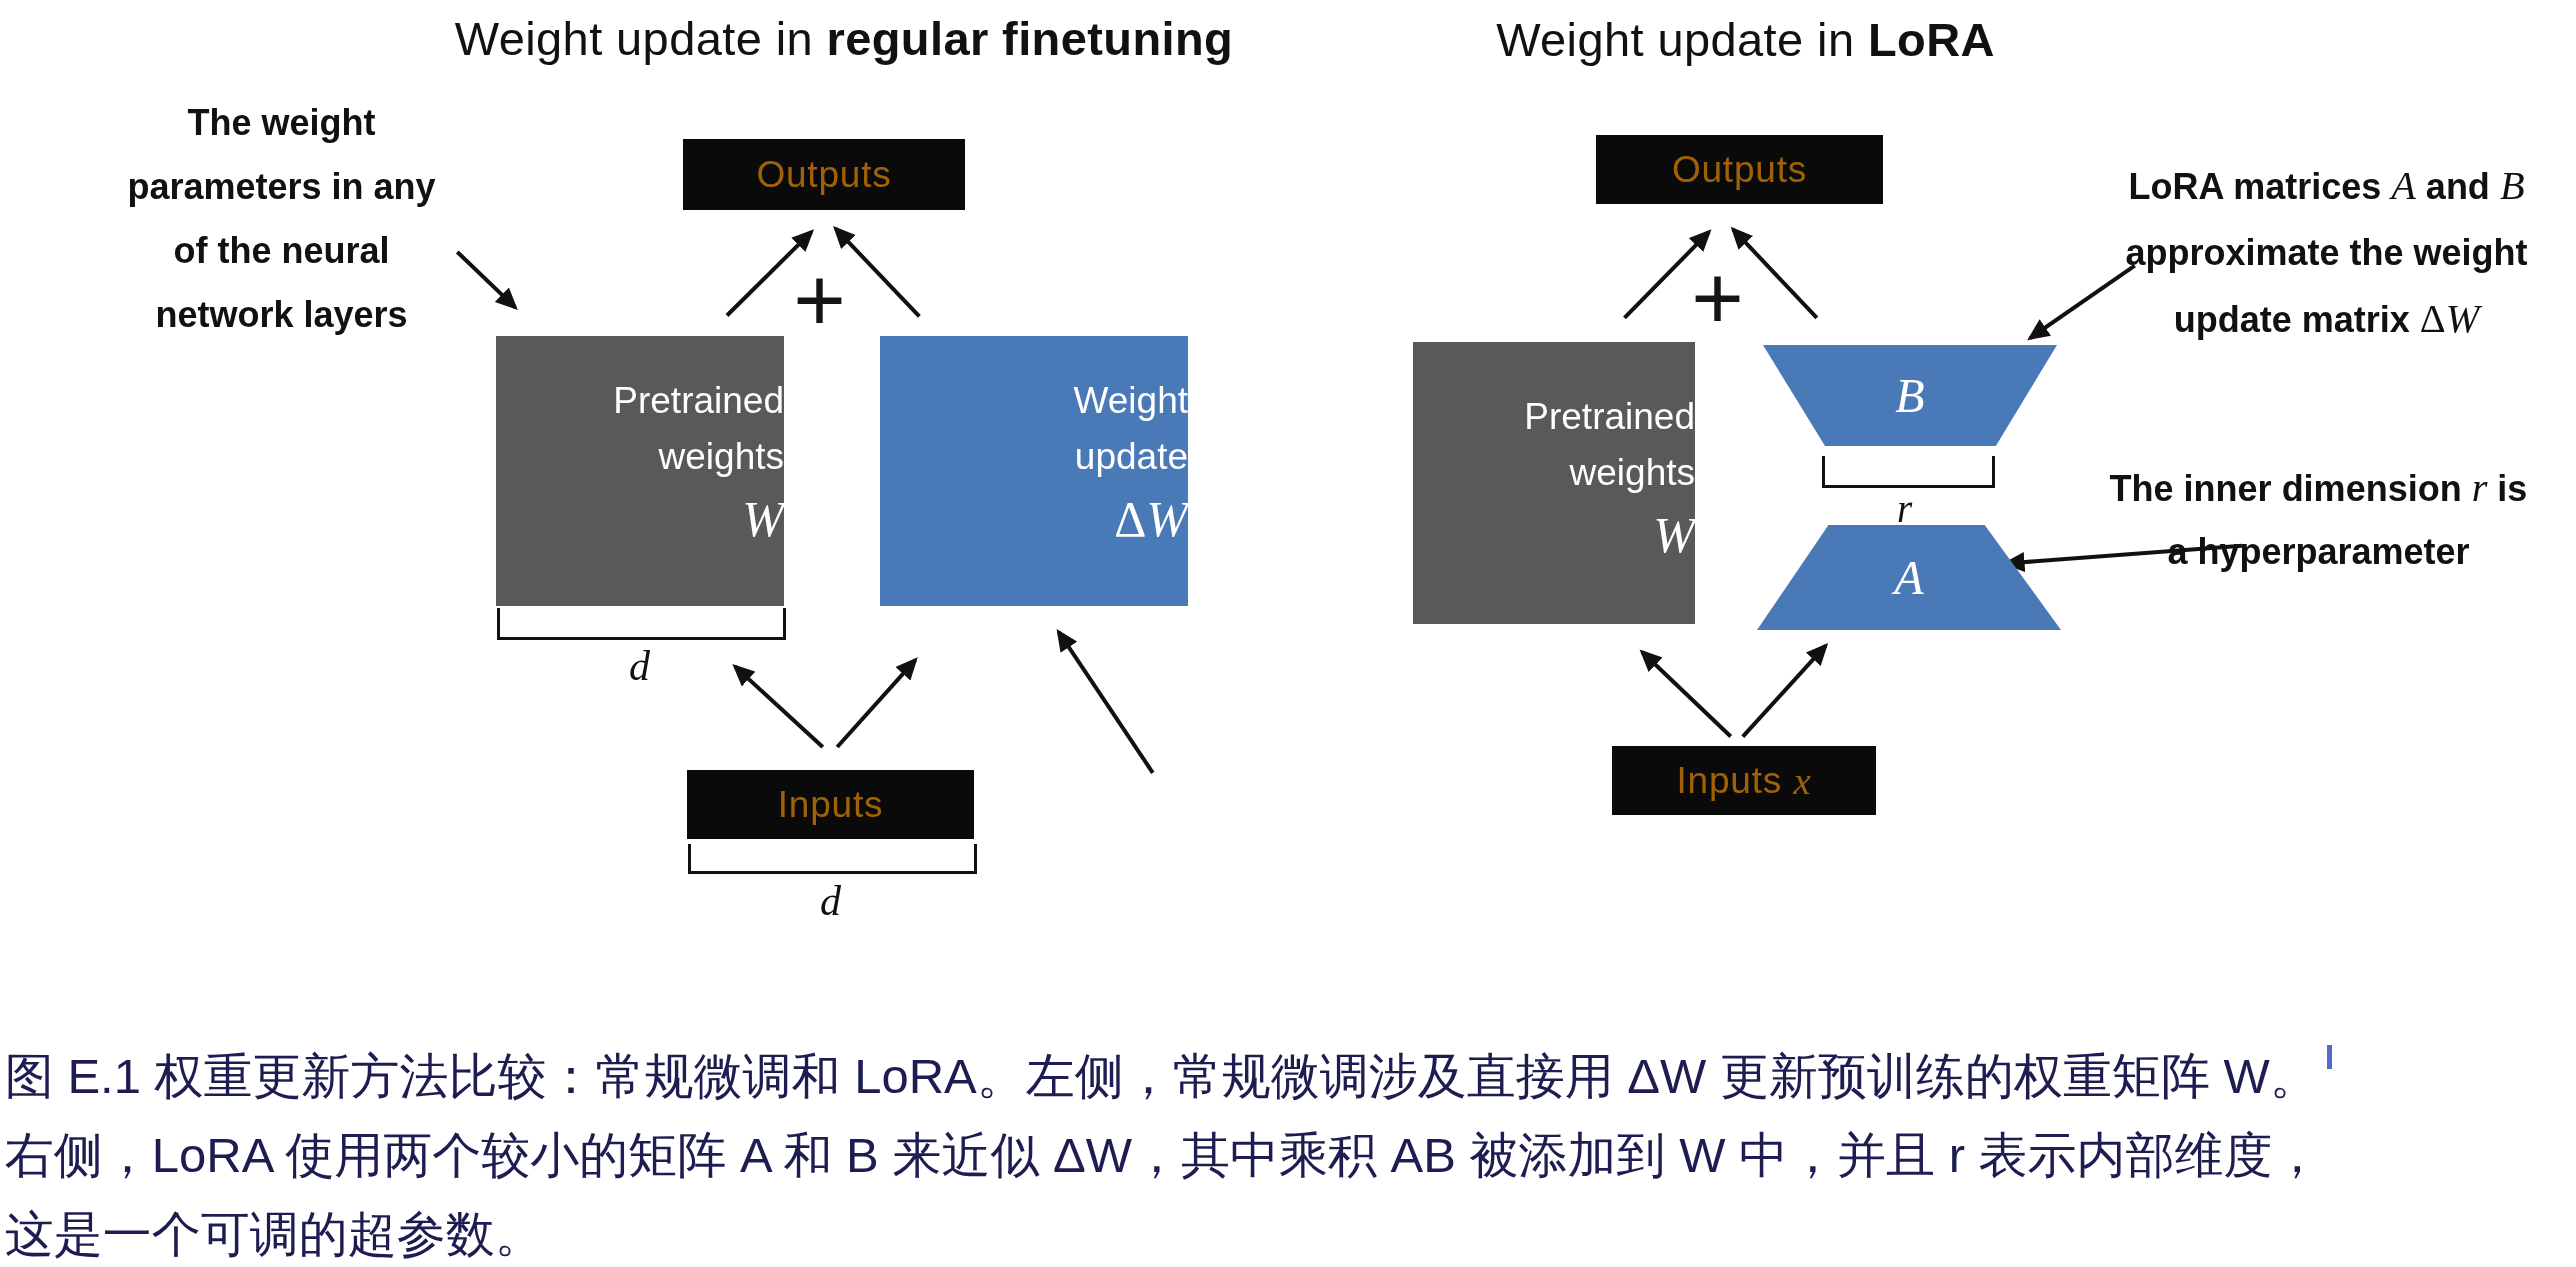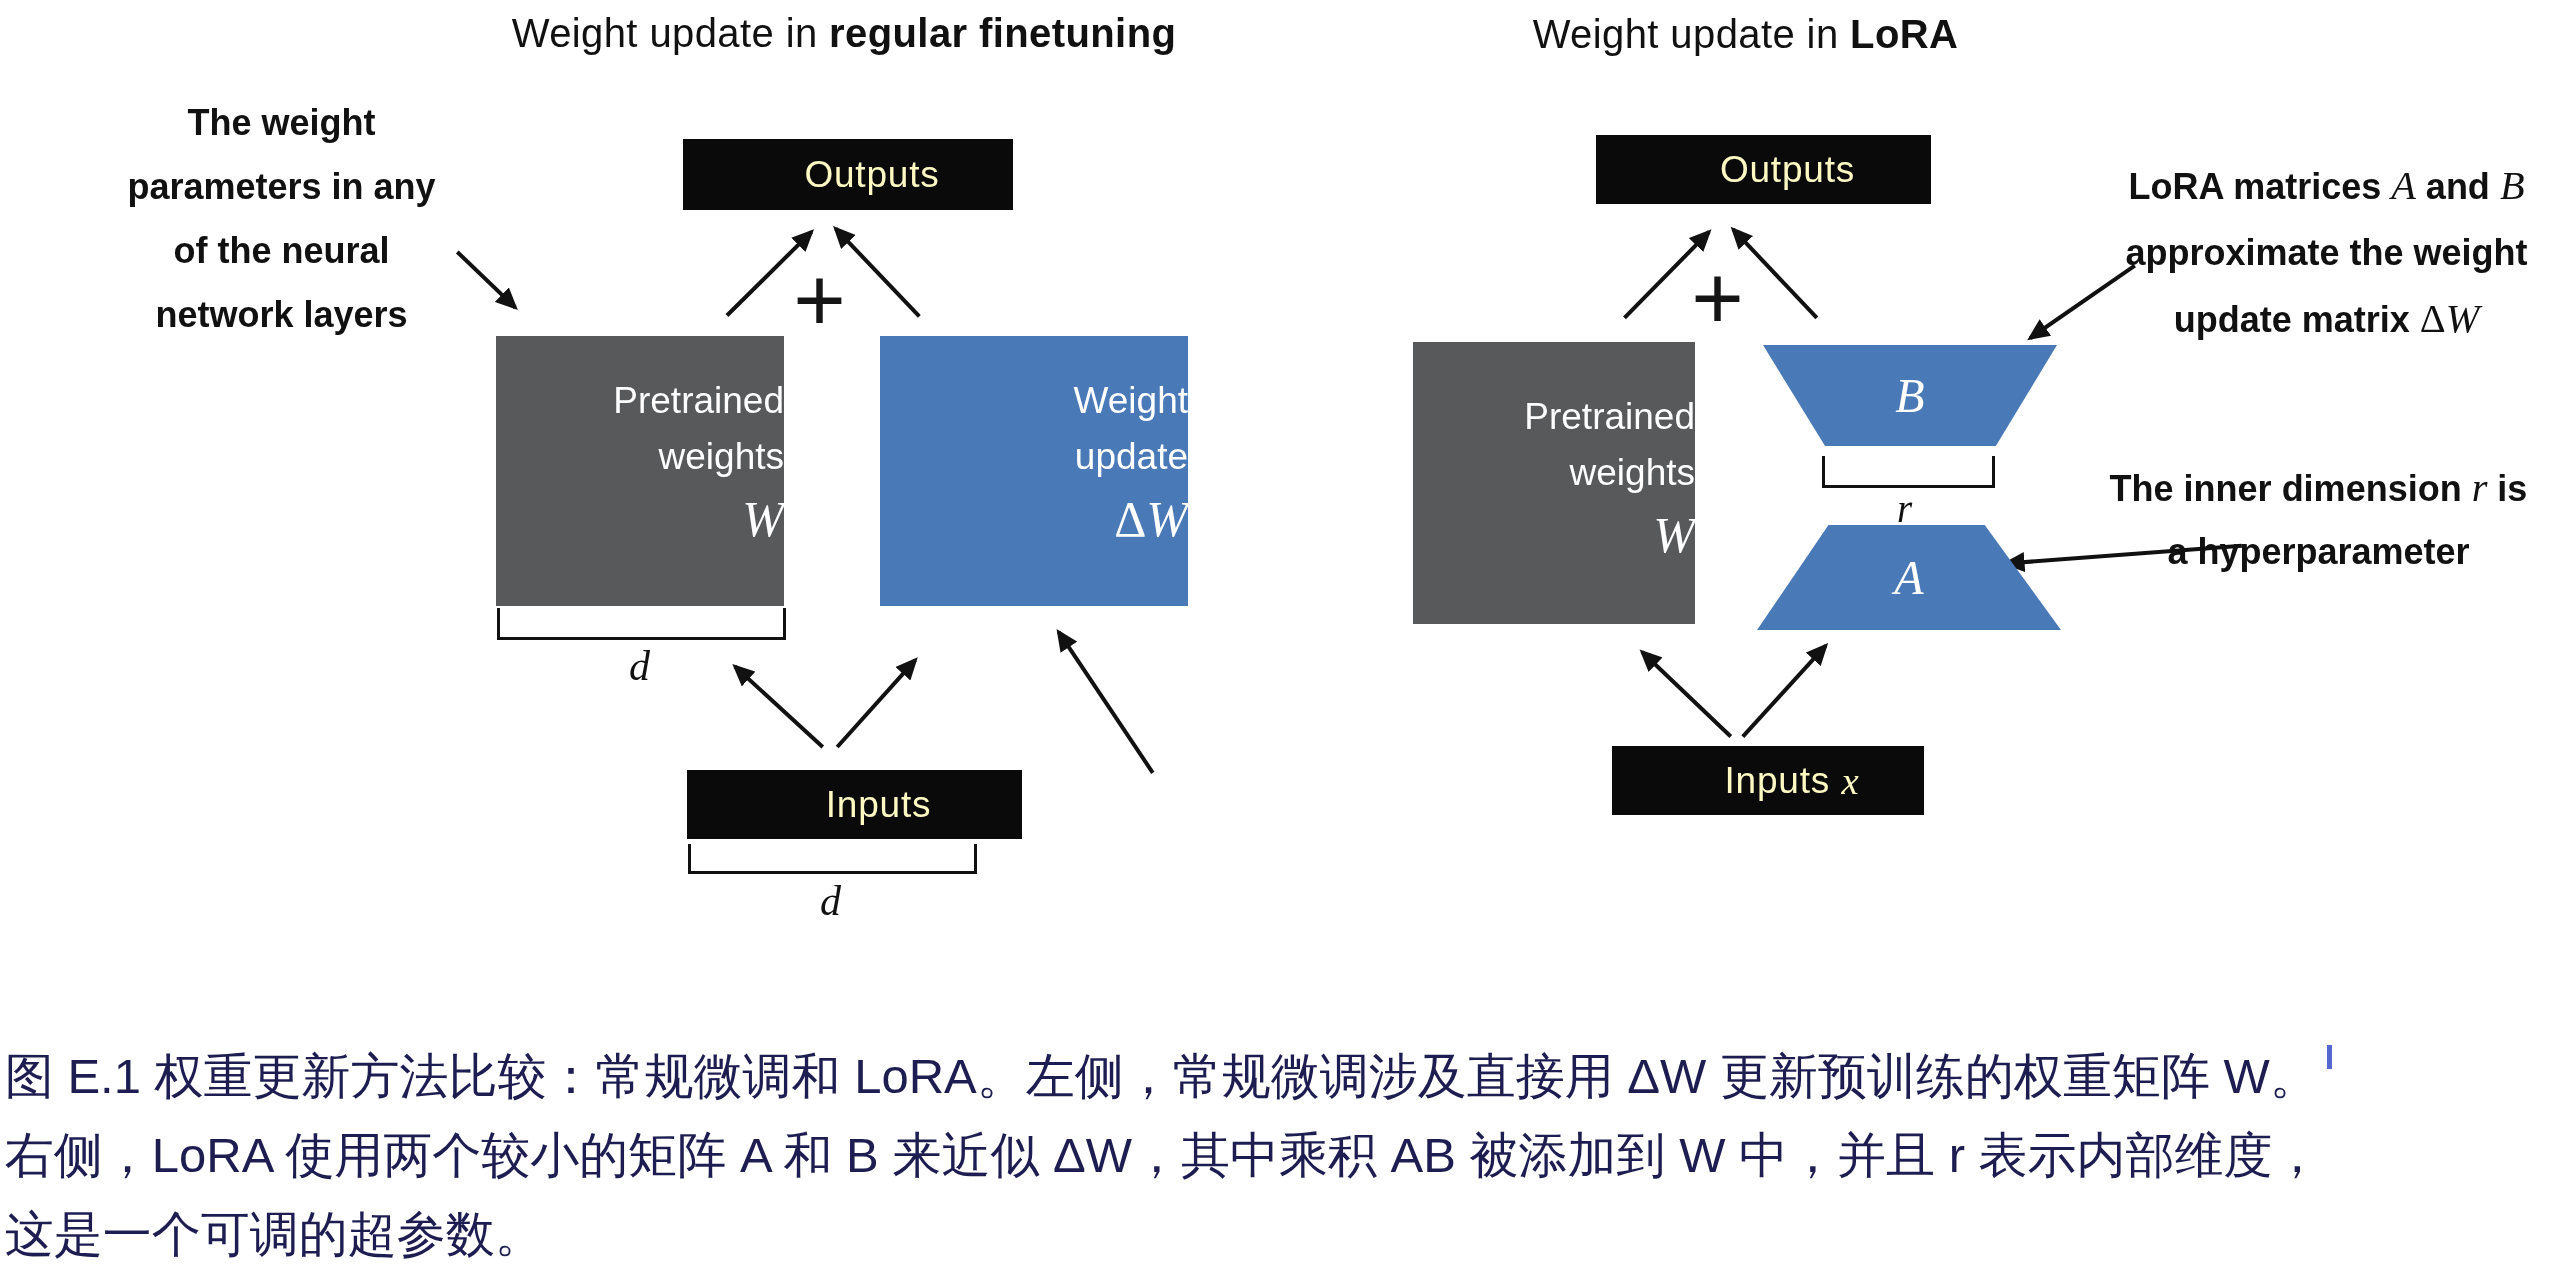--- a/index.html
+++ b/index.html
@@ -3,27 +3,27 @@
 <meta charset="utf-8">
 <style>
   :root{
     --box_gray:#58595b; --box_blue:#4a79b8; --box_black:#0a0a0a;
     --ink:#111111; --caption_navy:#1d1d52; --tick_blue:#5568cf;
   }
   html,body{margin:0;padding:0;background:#ffffff;}
   .canvas{position:relative;width:2576px;height:1267px;background:#fff;overflow:hidden;
           font-family:"Liberation Sans",sans-serif;color:var(--ink);}
   .abs{position:absolute;}
-  .title{font-size:40px;font-weight:400;text-align:center;letter-spacing:0.4px;}
+  .title{font-size:47px;font-weight:400;text-align:center;letter-spacing:0.4px;}
   .title b{font-weight:700;}
   .note{font-weight:700;text-align:center;font-size:36px;line-height:64px;}
   .note .msym{font-family:"Liberation Serif",serif;font-style:italic;font-weight:500;font-size:1.12em;}
   .note .delta{font-style:normal;}
-  .blackbox{background:var(--box_black);color:#fef9c3;display:flex;align-items:center;justify-content:center;
-            font-size:37px;letter-spacing:0.8px;padding-left:48px;}
+  .blackbox{background:var(--box_black);color:#a16207;display:flex;align-items:center;justify-content:center;
+            font-size:37px;letter-spacing:0.8px;}
   .blackbox .xsym{font-family:"Liberation Serif",serif;font-style:italic;font-size:1.05em;margin-left:11.3px;}
   .bigbox{color:#fff;text-align:right;font-size:37px;line-height:56px;}
   .graybox{background:var(--box_gray);}
   .bluebox{background:var(--box_blue);}
   .bigbox .sym{font-family:"Liberation Serif",serif;font-style:italic;font-size:50px;line-height:68px;}
   .bigbox .delta{font-style:normal;}
   .trap{background:var(--box_blue);display:flex;align-items:center;justify-content:center;}
   .trap .sym{font-family:"Liberation Serif",serif;font-style:italic;color:#fff;font-size:48px;}
   .trap-b{clip-path:polygon(0% 0%,100% 0%,79.2% 100%,21.1% 100%);}
   .trap-a{clip-path:polygon(23.5% 0%,74.9% 0%,100% 100%,0% 100%);}

